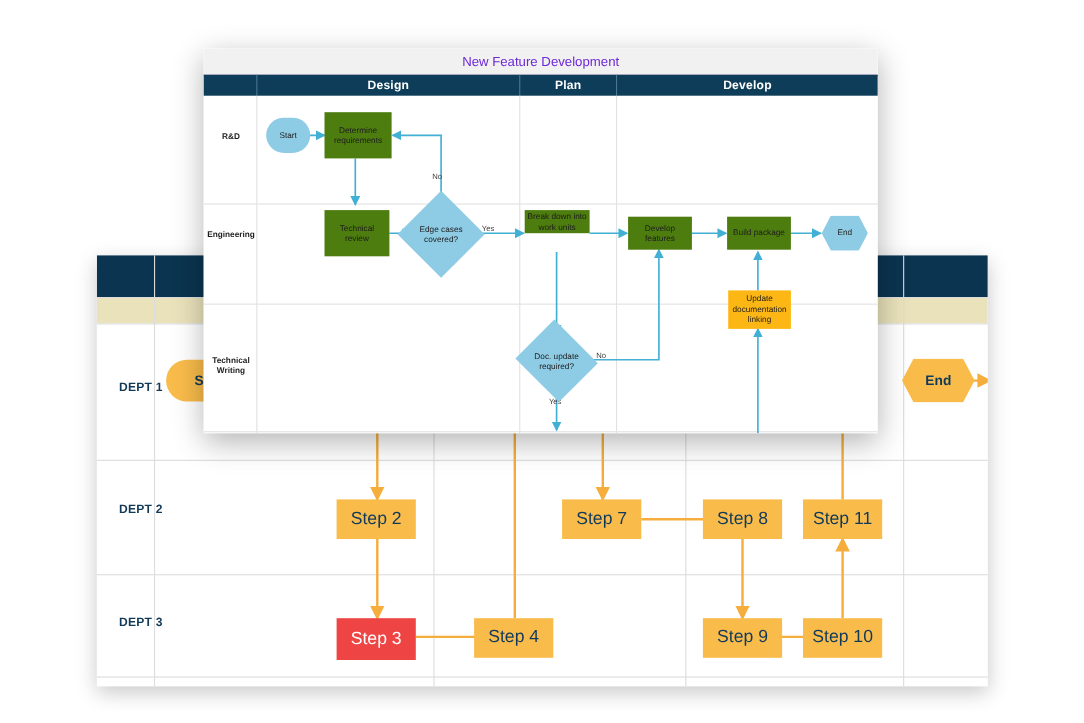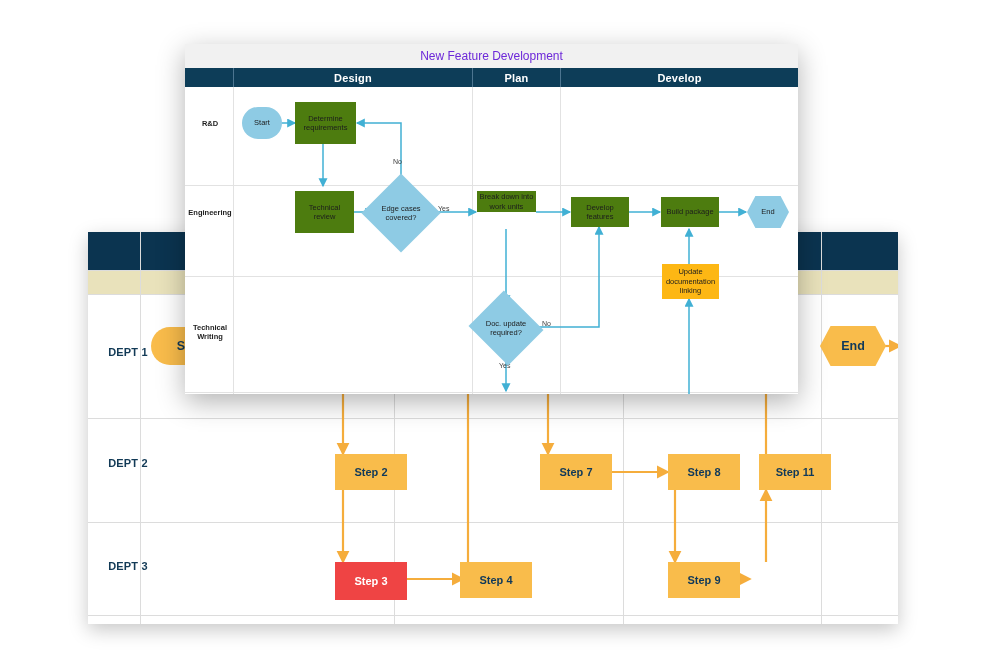--- a/index.html
+++ b/index.html
@@ -26,23 +26,22 @@
   
   .bg-hline{position:absolute;left:0;width:810px;height:1px;background:#dcdcdc;}
 
   .bg-lane-label{
     position:absolute;left:8px;width:64px;text-align:center;
     font-size:11px;font-weight:bold;color:#123a56;letter-spacing:.2px;
   }
 
   .stepbox{
     position:absolute;display:flex;align-items:center;justify-content:center;
-    background:#f9bc4b;color:#10395a;font-size:11px;font-weight:bold;
+    background:#f9bc4b;color:#10395a;font-size:16px;font-weight:normal;
     box-sizing:border-box;
-    margin-left:29px;
   }
   .stepbox.red{background:#ef4444;color:#ffffff;}
   .hexbox{
     position:absolute;display:flex;align-items:center;justify-content:center;
     background:#f9bc4b;color:#10395a;font-size:12.5px;font-weight:bold;
     clip-path:polygon(16% 0,84% 0,100% 50%,84% 100%,16% 100%,0 50%);
   }
   .pillbox{
     position:absolute;display:flex;align-items:center;justify-content:center;
     background:#f9bc4b;color:#10395a;font-size:12.5px;font-weight:bold;
@@ -156,20 +155,21 @@
     <div class="hexbox" style="left:732px;top:94px;width:66px;height:40px;">End</div>
 
     <div class="stepbox" style="left:218px;top:222px;width:72px;height:36px;">Step 2</div>
     <div class="stepbox" style="left:423px;top:222px;width:72px;height:36px;">Step 7</div>
     <div class="stepbox" style="left:551px;top:222px;width:72px;height:36px;">Step 8</div>
     <div class="stepbox" style="left:642px;top:222px;width:72px;height:36px;">Step 11</div>
 
     <div class="stepbox red" style="left:218px;top:330px;width:72px;height:38px;">Step 3</div>
     <div class="stepbox" style="left:343px;top:330px;width:72px;height:36px;">Step 4</div>
     <div class="stepbox" style="left:551px;top:330px;width:72px;height:36px;">Step 9</div>
+    <div class="stepbox" style="left:642px;top:330px;width:72px;height:36px;">Step 10</div>
   </div>
 
   <div id="fg-panel">
 
     <div id="fg-title">New Feature Development</div>
 
     <div id="fg-header">
       <div class="fg-head-cell" style="left:0;width:48px;border-left:none;"></div>
       <div class="fg-head-cell" style="left:48px;width:239px;">Design</div>
       <div class="fg-head-cell" style="left:287px;width:88px;">Plan</div>

